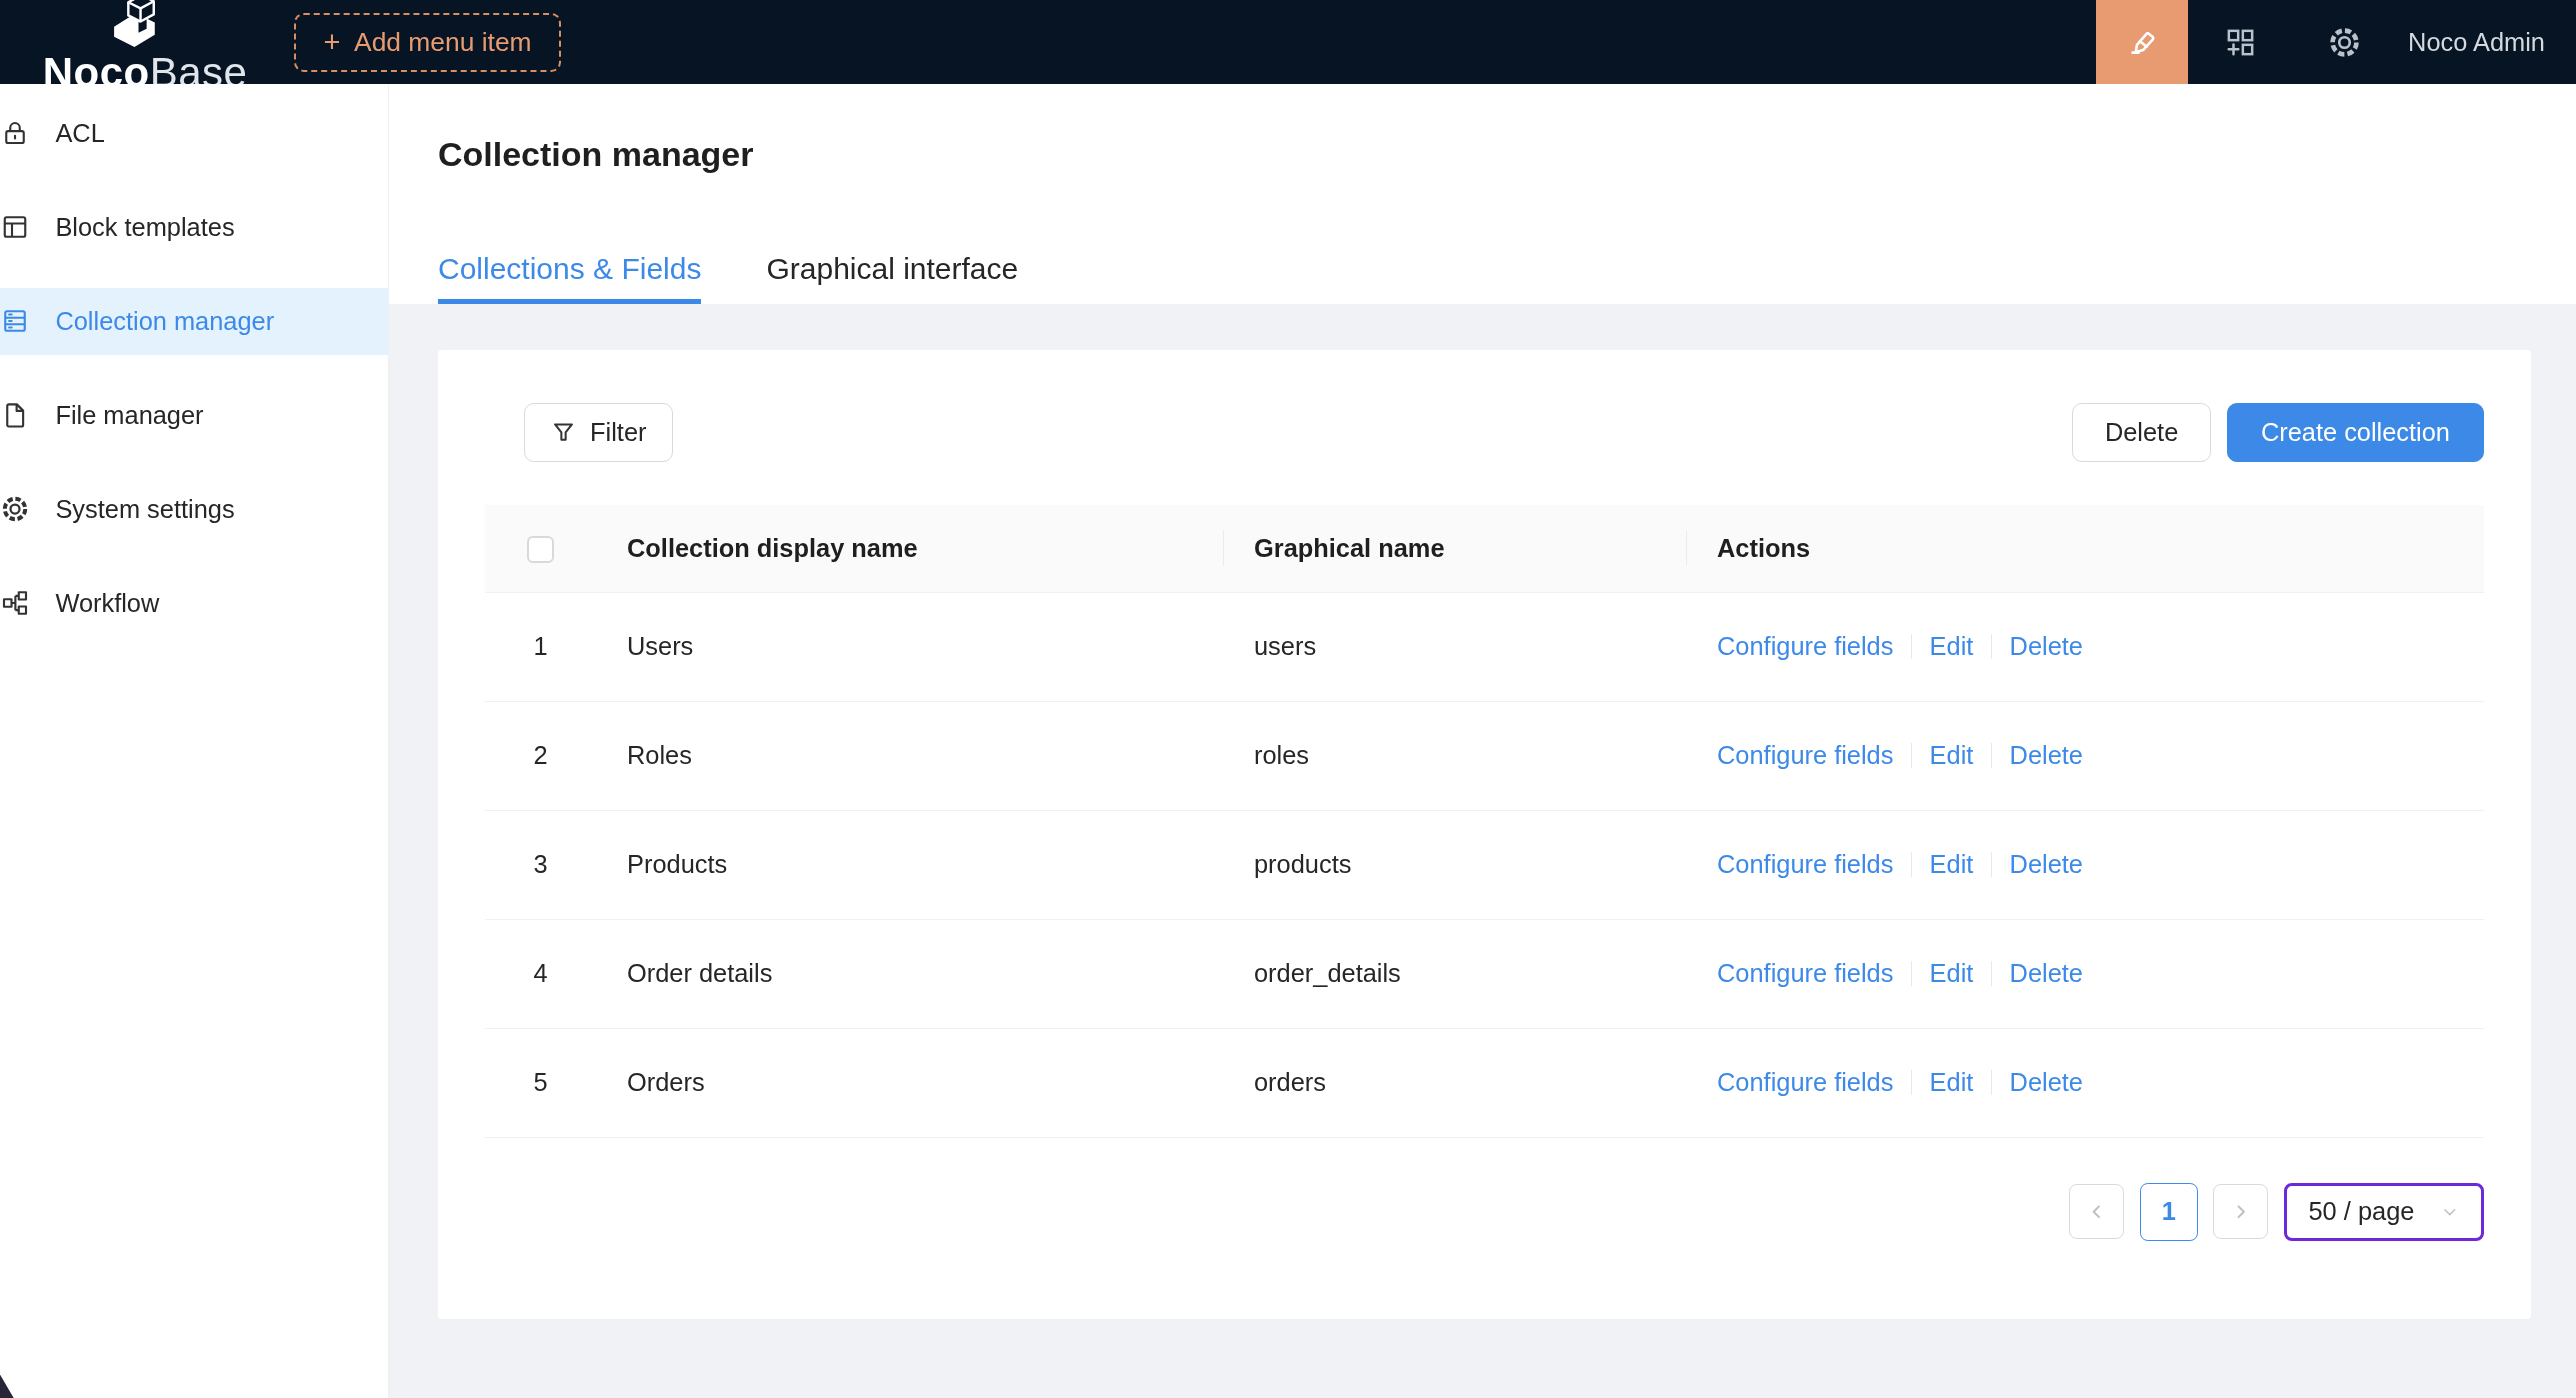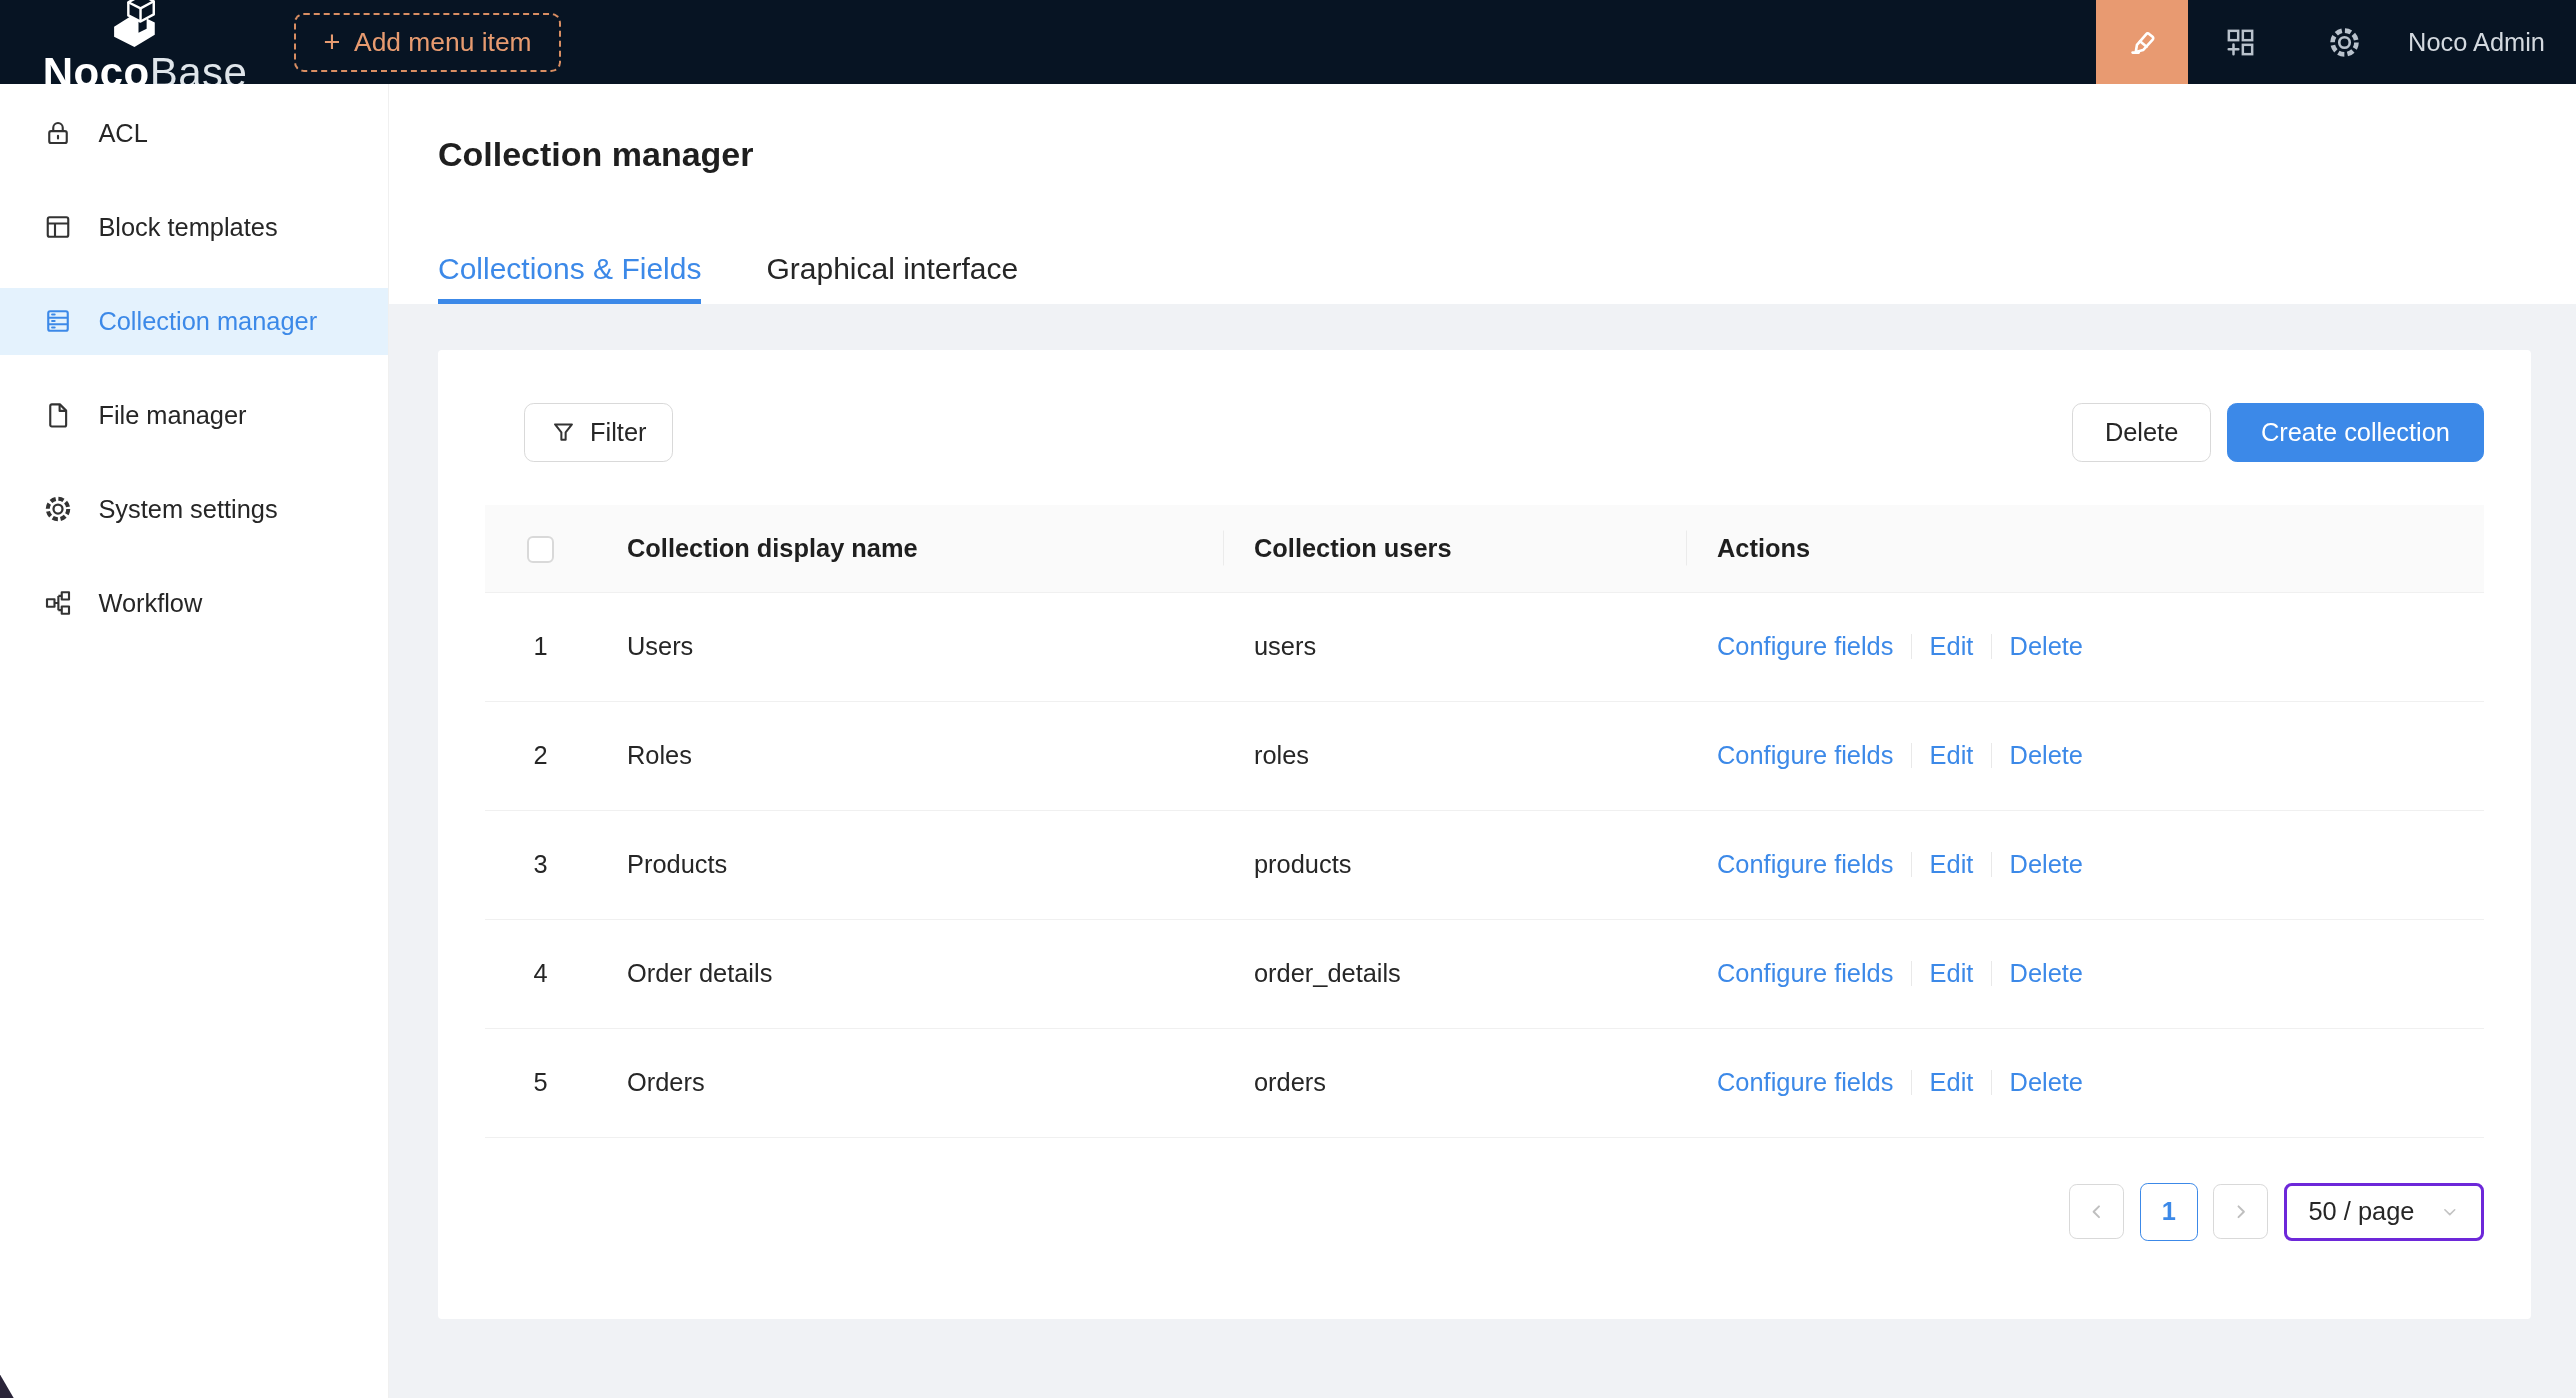--- a/index.html
+++ b/index.html
@@ -22,21 +22,21 @@
   .hdr-iconbtn svg { width:35px; height:35px; stroke:#b9c2cc; }
   .hdr-highlight { width:92px; background:#e89a71; }
   .hdr-highlight svg { stroke:#ffffff; }
   .hdr-appstore, .hdr-setting { width:104px; }
   .hdr-user { color:#d3d9df; font-size:25.4px; margin:0 31px 0 11.7px; cursor:pointer; }
 
   
   .app-body { display:flex; height:1314px; }
   .sidebar { width:389px; background:#ffffff; border-right:1px solid #f0f0f0; padding-top:15.6px; }
   .side-item { height:67px; margin-bottom:27px; display:flex; align-items:center;
-    padding-left:43px; gap:25.4px; font-size:25.4px; color:#262626; cursor:pointer; }
+    gap:25.4px; font-size:25.4px; color:#262626; cursor:pointer; }
   .side-item svg { width:30px; height:30px; stroke:#333; flex:none; }
   .side-item.active { background:#e4f2fd; color:#3c89e8; }
   .side-item.active svg { stroke:#3c89e8; }
 
   main { flex:1; display:flex; flex-direction:column; }
   .page-head { height:220px; background:#fff; position:relative; }
   .page-title { font-size:34px; font-weight:700; color:#1f1f1f; padding:51px 0 0 49px; }
   .tabs { position:absolute; left:49px; bottom:0; display:flex; gap:65px; }
   .tab { font-size:30px; padding-bottom:17.6px; cursor:pointer; color:#262626; position:relative; }
   .tab.active { color:#3c89e8; }
@@ -212,21 +212,21 @@
           <colgroup>
               <col style="width:111px">
               <col style="width:627px">
               <col style="width:463px">
               <col>
             </colgroup>
           <thead>
             <tr>
               <th class="sel-col"><span class="checkbox"></span></th>
               <th>Collection display name</th>
-              <th class="sep">Collection users</th>
+              <th class="sep">Graphical name</th>
               <th class="sep">Actions</th>
             </tr>
           </thead>
           <tbody>
             <tr>
               <td class="idx">1</td>
               <td>Users</td>
               <td>users</td>
               <td>
                 <a class="act">Configure fields</a><span class="vdiv"></span><a class="act">Edit</a><span class="vdiv"></span><a class="act">Delete</a>

